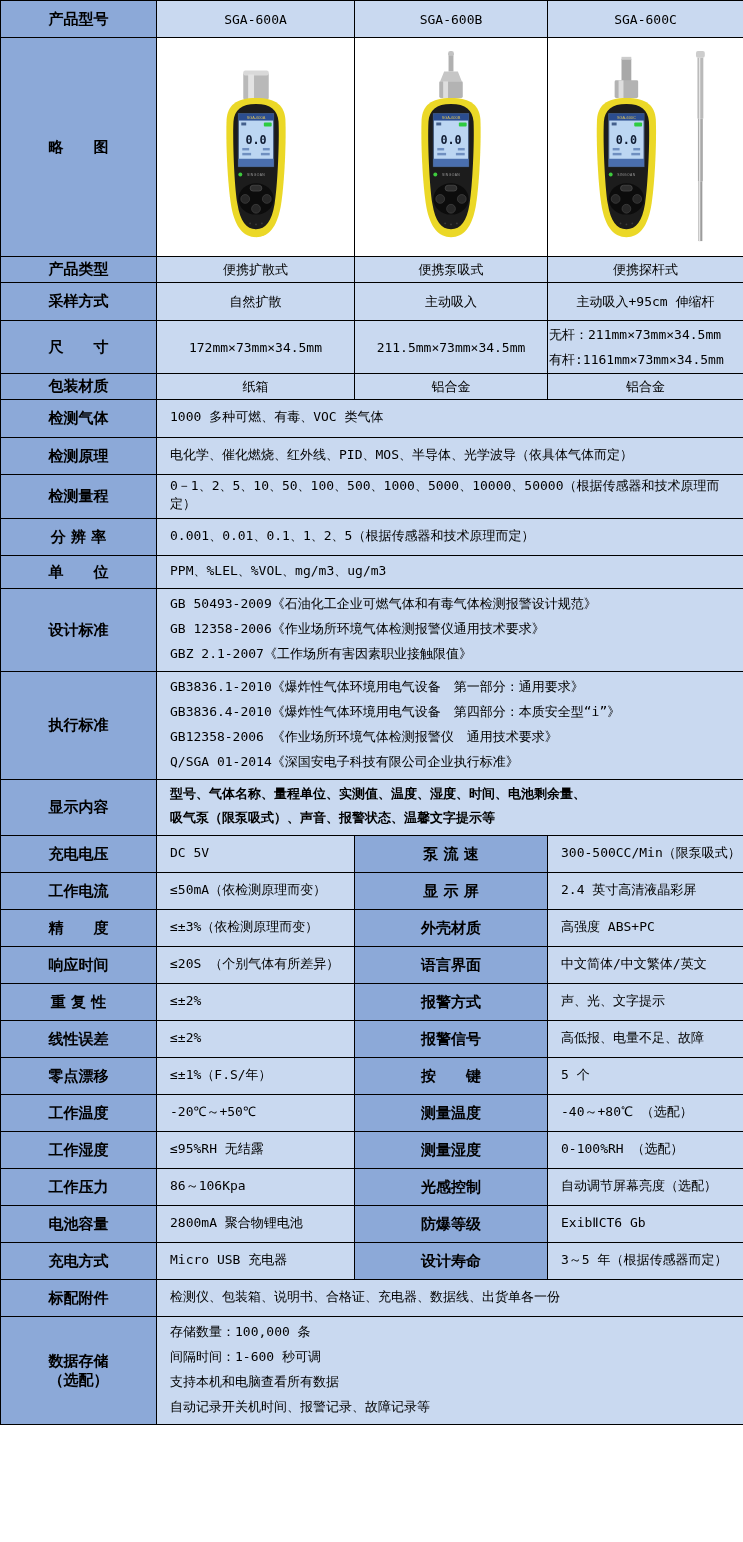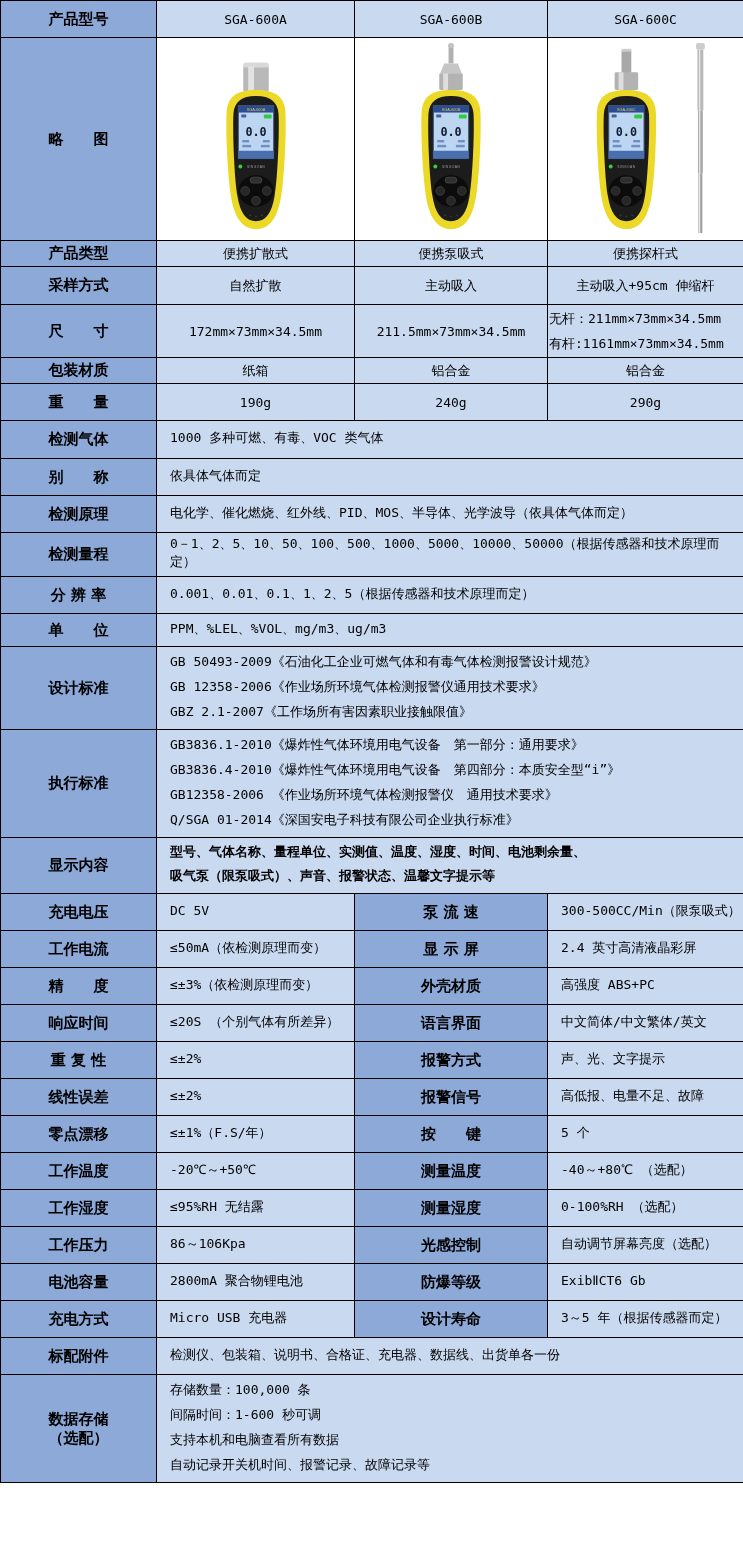--- a/index.html
+++ b/index.html
@@ -7,21 +7,21 @@
   table.spec{border-collapse:collapse;table-layout:fixed;width:743px;
     border-left:1px solid #000;border-top:1px solid #000;}
   td{border:1px solid #000;vertical-align:middle;overflow:hidden;}
   
   .lbl{background:#8CA9D8;font-weight:bold;text-align:center;font-size:15px;
        font-family:"DejaVu Sans","Liberation Sans",sans-serif;}
   .val{background:#C9D9F0;font-size:13px;
        font-family:"DejaVu Sans Mono","Liberation Mono",monospace;}
   .val.c{text-align:center;padding:0 2px;}
   .val.l{text-align:left;padding:2px 0 5px 13px;margin-left:9px;}
-  .photo{background:#FFFFFF;text-align:right;vertical-align:middle;padding:3px;}
+  .photo{background:#FFFFFF;text-align:right;vertical-align:middle;padding:11px;}
   .ln{line-height:25px;white-space:nowrap;}
   .ln2{line-height:24px;white-space:nowrap;font-weight:bold;}
   .dimc{line-height:25px;white-space:nowrap;font-size:13px;text-align:left;}
   
   .h37{height:37px}.h36{height:26px}.h38{height:38px}.h33{height:33px}
   .h200{height:200px}.h53{height:53px}.h76{height:76px}.h101{height:101px}
   .h49{height:49px}.h102{height:102px}
   svg{display:block;margin:0 auto;}
   .screen-big{font-family:"DejaVu Sans Mono",monospace;font-weight:bold;}
 </style>
@@ -168,34 +168,24 @@
     <div class="dimc">无杆：211mm×73mm×34.5mm</div>
     <div class="dimc">有杆:1161mm×73mm×34.5mm</div>
   </td>
 </tr>
 <tr class="h36">
   <td class="lbl">包装材质</td>
   <td class="val c">纸箱</td>
   <td class="val c">铝合金</td>
   <td class="val c">铝合金</td>
 </tr>
-<tr class="h37">
-  <td class="lbl">重　　量</td>
-  <td class="val c">190g</td>
-  <td class="val c">240g</td>
-  <td class="val c">290g</td>
-</tr>
 
 <tr class="h38">
   <td class="lbl">检测气体</td>
   <td class="val l" colspan="3">1000 多种可燃、有毒、VOC 类气体</td>
-</tr>
-<tr class="h37">
-  <td class="lbl">别　　称</td>
-  <td class="val l" colspan="3">依具体气体而定</td>
 </tr>
 <tr class="h37">
   <td class="lbl">检测原理</td>
   <td class="val l" colspan="3">电化学、催化燃烧、红外线、PID、MOS、半导体、光学波导（依具体气体而定）</td>
 </tr>
 <tr class="h38">
   <td class="lbl">检测量程</td>
   <td class="val l" colspan="3">0－1、2、5、10、50、100、500、1000、5000、10000、50000（根据传感器和技术原理而定）</td>
 </tr>
 <tr class="h37">

